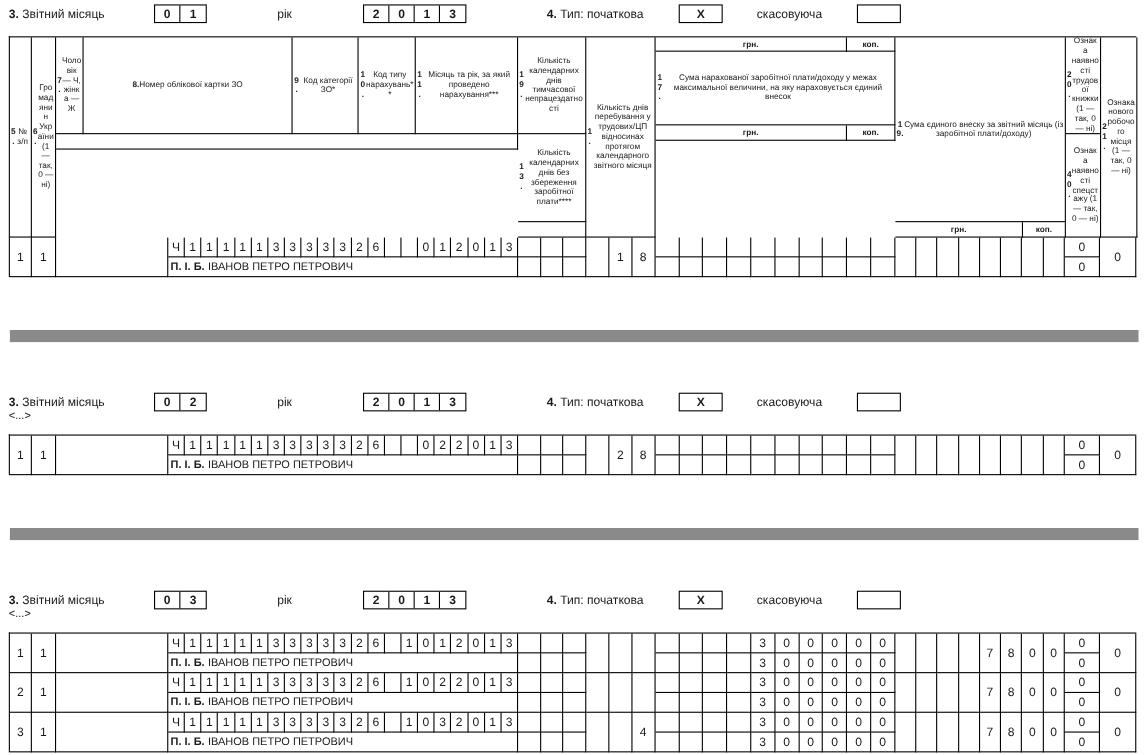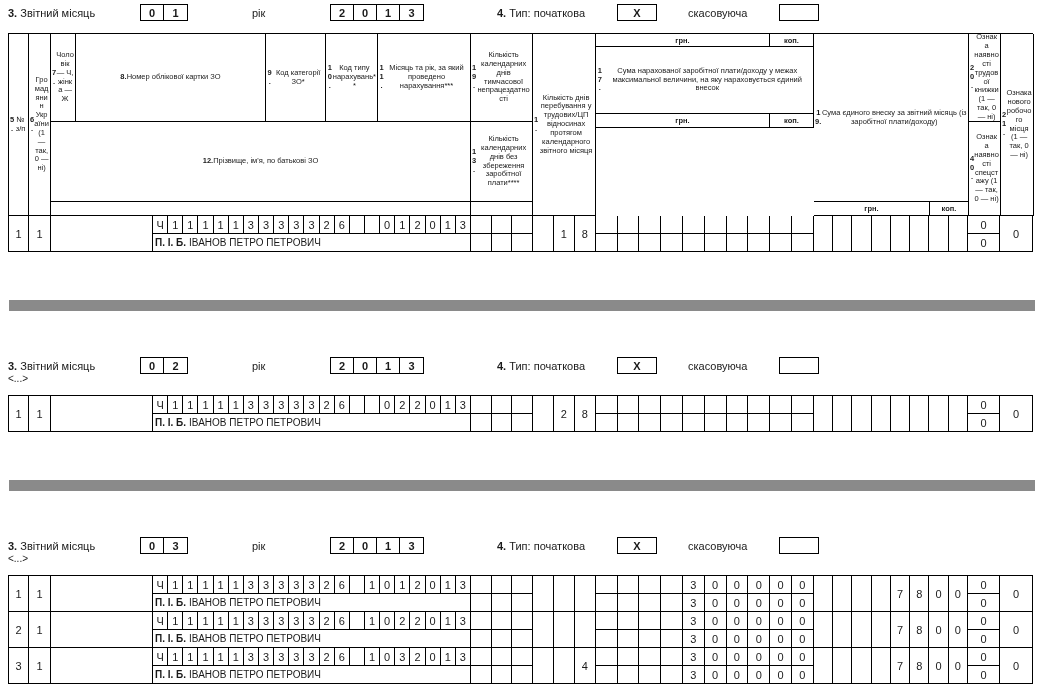--- a/index.html
+++ b/index.html
@@ -58,21 +58,20 @@
         <div class="cell hc" style="width: 20px; height: 182px;"><b>5. </b>№ з/п</div>
         <div class="cell hc" style="width: 22px; height: 182px;"><b>6. </b>Громадянин України (1 — так, 0 — ні)</div>
         <div class="vstack">
           <div class="hrow">
             <div class="cell hc" style="width: 25px; height: 88px;"><b>7. </b>Чоловік — Ч, жінка — Ж</div>
             <div class="cell hc" style="width: 190px; height: 88px;"><b>8. </b>Номер облікової картки ЗО</div>
             <div class="cell hc" style="width: 60px; height: 88px;"><b>9. </b>Код категорії ЗО*</div>
             <div class="cell hc" style="width: 52px; height: 88px;"><b>10. </b>Код типу нарахувань**</div>
             <div class="cell hc" style="width: 93px; height: 88px;"><b>11. </b>Місяць та рік, за який проведено нарахування***</div>
           </div>
-          <div class="cell hc" style="width: 420px; height: 80px;"><b>12. </b>Прізвище, ім'я, по батькові ЗО</div>
           <div class="cell" style="width: 420px; height: 14px;"></div>
         </div>
         <div class="vstack">
           <div class="cell hc" style="width: 62px; height: 88px;"><b>19. </b>Кількість календарних днів тимчасової непрацездатності</div>
           <div class="cell hc" style="width: 62px; height: 80px;"><b>13. </b>Кількість календарних днів без збереження заробітної плати****</div>
           <div class="cell" style="width: 62px; height: 14px;"></div>
         </div>
         <div class="cell hc" style="width: 63px; height: 182px;"><b>1. </b>Кількість днів перебування у трудових/ЦП відносинах протягом календарного звітного місяця</div>
         <div class="vstack">
           <div class="hrow">

